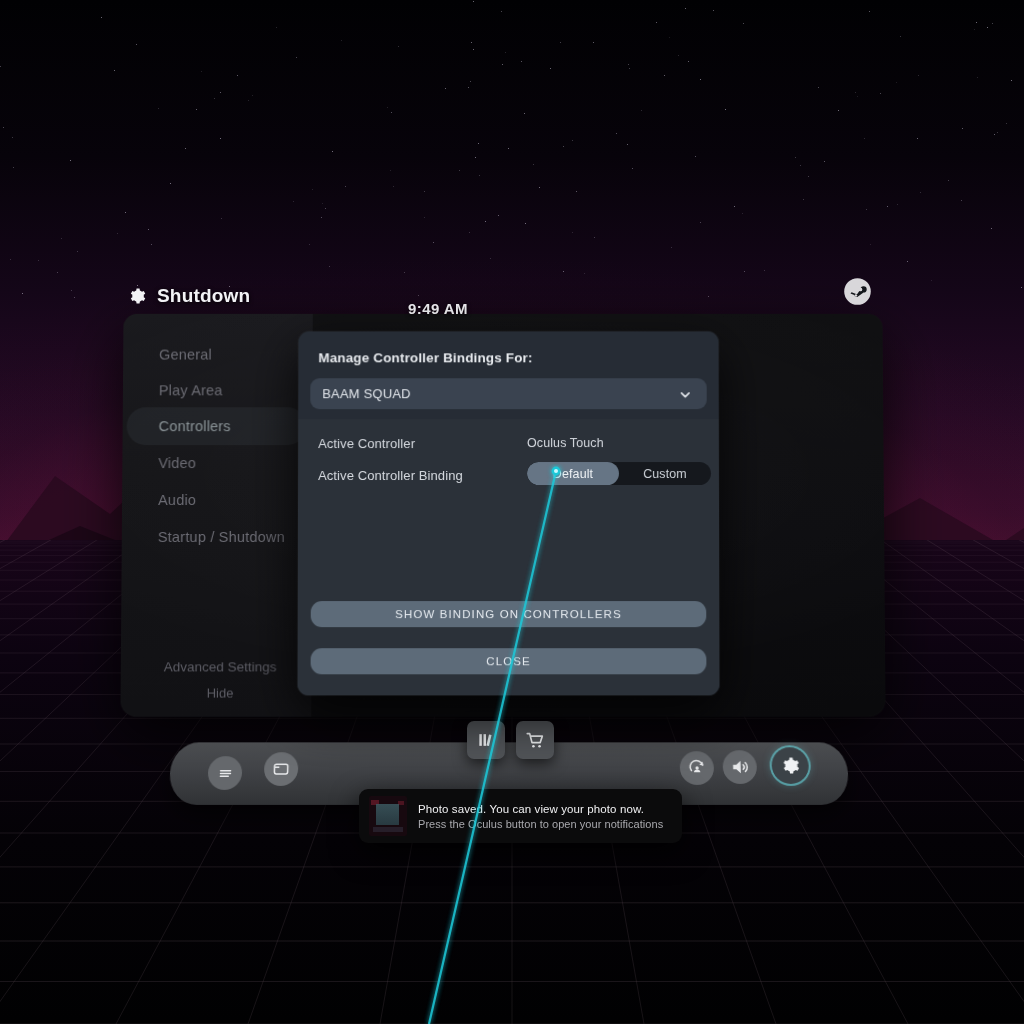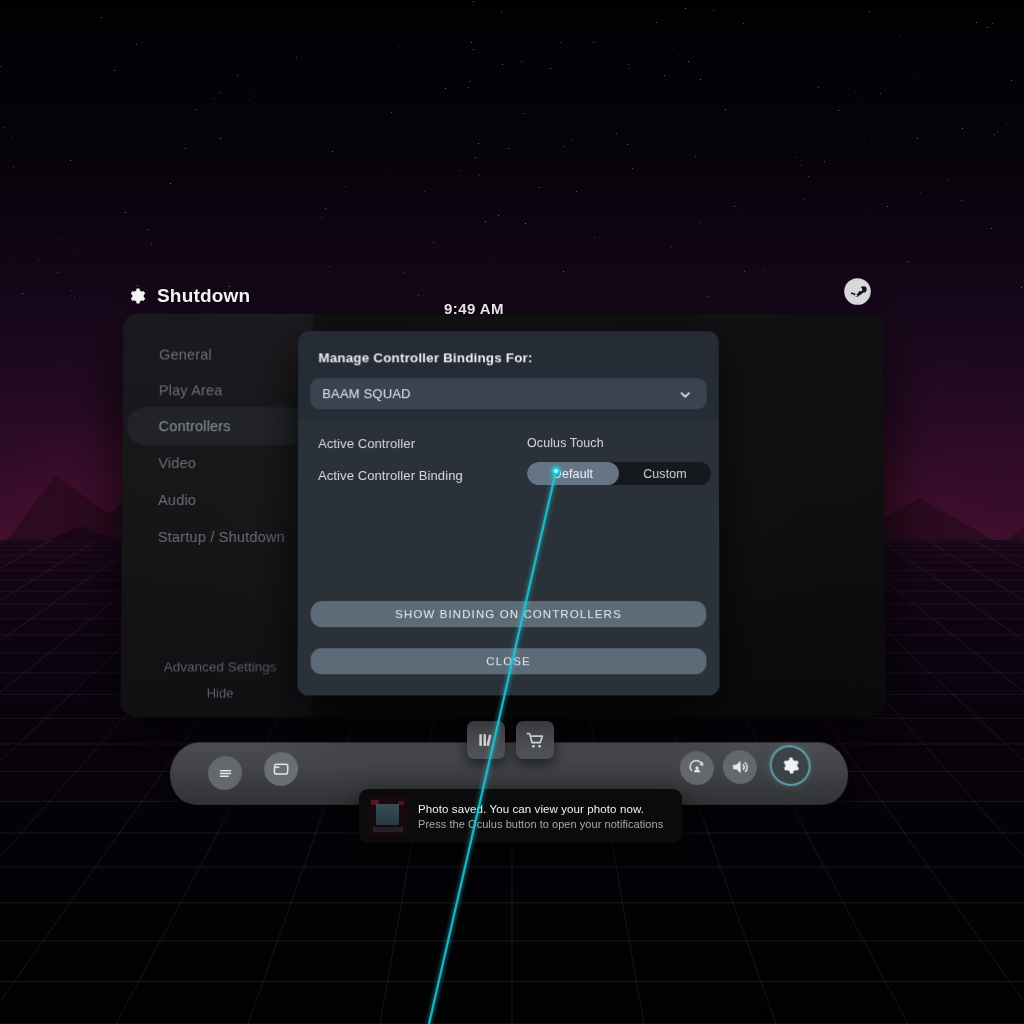--- a/index.html
+++ b/index.html
@@ -40,21 +40,21 @@
   }
   #settings-title .ttl {
     color:#f2f2f5; font-size:19px; font-weight:bold; letter-spacing:.2px;
     text-shadow:0 1px 4px rgba(0,0,0,.9);
   }
 
   
   #clock {
     position:absolute; left:0; top:300px; width:876px; text-align:center;
     color:#efeef2; font-size:15px; font-weight:bold; letter-spacing:.4px;
-    text-shadow:0 1px 4px rgba(0,0,0,.9); z-index:12;margin-left:36px;
+    text-shadow:0 1px 4px rgba(0,0,0,.9); z-index:12;
   }
 
   
   #steam-logo { position:absolute; left:843px; top:277px; z-index:12; opacity:.93; }
 
   
   #settings-window {
     position:absolute; left:122px; top:313px; width:762px; height:403px; z-index:5;
     border-radius:14px 14px 16px 16px;
     background:linear-gradient(180deg,#101012 0%, #0d0d10 55%, #0a0a0c 100%);

